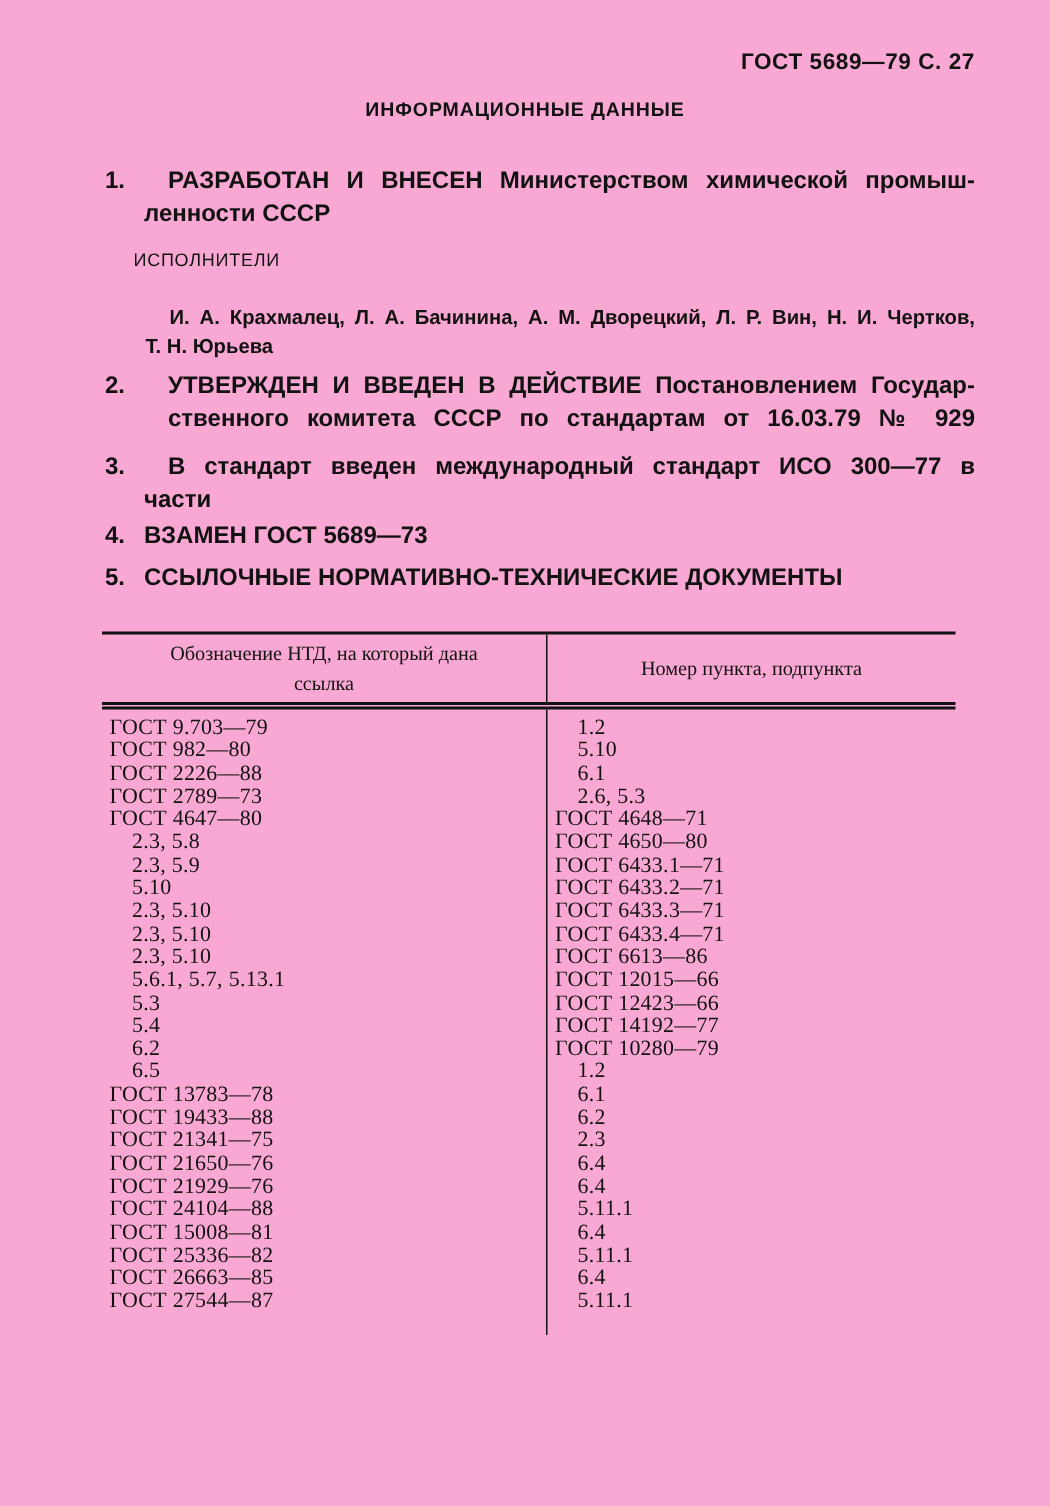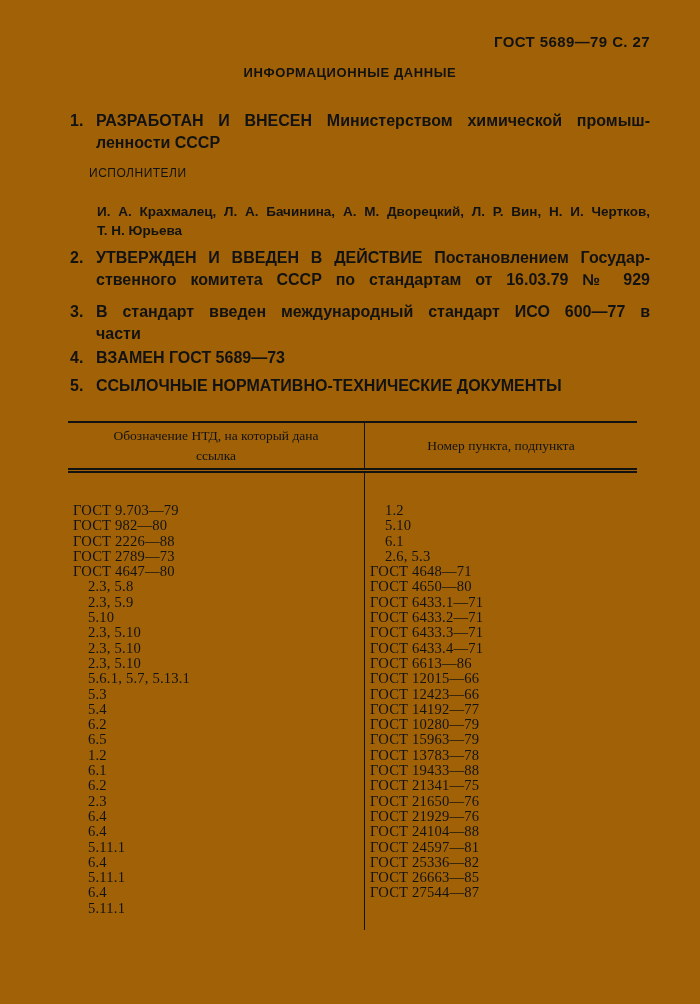--- a/index.html
+++ b/index.html
@@ -1,38 +1,38 @@
 <!DOCTYPE html>
 <html><head>
 <meta charset="utf-8">
 <style>
   html,body{margin:0;padding:0;background:#9a9a9a;}
   .page{
-    position:relative;width:700px;height:1004px;background:#a16207;
+    position:relative;width:700px;height:1004px;background:#f9a8d4;
     color:#121212;margin:0 auto;overflow:hidden;
     font-family:"Liberation Sans",sans-serif;
   }
   
   .doc-head{
     position:absolute;top:33px;right:50px;
     font-weight:700;font-size:15px;letter-spacing:.4px;white-space:nowrap;
   }
   .doc-title{
     position:absolute;top:65px;left:0;width:100%;text-align:center;
     font-weight:700;font-size:13px;letter-spacing:.6px;
   }
   
   .sec{
     position:absolute;left:70px;right:50px;display:flex;
     font-weight:700;font-size:16px;line-height:21.5px;
   }
   .sec .num{flex:none;width:26px;}
   .sec .body{flex:1;}
   .line{display:block;}
-  .just{text-align:justify;text-align-last:justify;}
+  .just{text-align:justify;text-align-last:justify;margin-left:16px;}
   .subhead{
     position:absolute;left:89px;
     font-weight:400;font-size:12px;letter-spacing:.5px;
   }
   .execs{
     position:absolute;left:97px;right:50px;
     font-weight:700;font-size:13.5px;line-height:19px;
   }
   
   .tbl{
@@ -42,21 +42,21 @@
   .tbl-head{
     display:flex;border-top:2px solid #121212;border-bottom:5px double #121212;
   }
   .th{
     display:flex;align-items:center;justify-content:center;
     text-align:center;font-size:13.5px;line-height:1.45;height:45px;
     box-sizing:border-box;
   }
   .th1{width:297px;border-right:1px solid #121212;padding:14px 38px;}
   .th2{flex:1;padding:0 20px;}
-  .tbl-body{position:relative;padding:30px 0 14px;font-family:Liberation Serif, serif;}
+  .tbl-body{position:relative;padding:5px 0 14px;font-family:Liberation Serif, serif;}
   .vline{position:absolute;left:296px;top:0;bottom:0;width:1px;background:#121212;}
   .grid{
     display:grid;grid-template-columns:297px 1fr;
     font-size:14.6px;line-height:15.3px;letter-spacing:.2px;
   }
   .cell-ntd{padding-left:5px;white-space:nowrap;}
   .cell-p{padding-left:20px;white-space:nowrap;}
 </style>
 </head>
 <body>
@@ -86,21 +86,21 @@
     <span class="num">2.</span>
     <div class="body">
       <span class="line just">УТВЕРЖДЕН И ВВЕДЕН В ДЕЙСТВИЕ Постановлением Государ-</span>
       <span class="line just">ственного комитета СССР по стандартам от 16.03.79 № 929</span>
     </div>
   </div>
 
   <div class="sec" style="top:301px;">
     <span class="num">3.</span>
     <div class="body">
-      <span class="line just">В стандарт введен международный стандарт  ИСО 600—77 в</span>
+      <span class="line just">В стандарт введен международный стандарт  ИСО 300—77 в</span>
       <span class="line">части</span>
     </div>
   </div>
 
   <div class="sec" style="top:347px;">
     <span class="num">4.</span>
     <div class="body">
       <span class="line">ВЗАМЕН ГОСТ 5689—73</span>
     </div>
   </div>
@@ -161,42 +161,41 @@
 
           <div class="cell-ntd">ГОСТ 12423—66</div>
           <div class="cell-p">5.4</div>
 
           <div class="cell-ntd">ГОСТ 14192—77</div>
           <div class="cell-p">6.2</div>
 
           <div class="cell-ntd">ГОСТ 10280—79</div>
           <div class="cell-p">6.5</div>
 
-          <div class="cell-ntd">ГОСТ 15963—79</div>
           <div class="cell-p">1.2</div>
 
           <div class="cell-ntd">ГОСТ 13783—78</div>
           <div class="cell-p">6.1</div>
 
           <div class="cell-ntd">ГОСТ 19433—88</div>
           <div class="cell-p">6.2</div>
 
           <div class="cell-ntd">ГОСТ 21341—75</div>
           <div class="cell-p">2.3</div>
 
           <div class="cell-ntd">ГОСТ 21650—76</div>
           <div class="cell-p">6.4</div>
 
           <div class="cell-ntd">ГОСТ 21929—76</div>
           <div class="cell-p">6.4</div>
 
           <div class="cell-ntd">ГОСТ 24104—88</div>
           <div class="cell-p">5.11.1</div>
 
-          <div class="cell-ntd">ГОСТ 24597—81</div>
+          <div class="cell-ntd">ГОСТ 15008—81</div>
           <div class="cell-p">6.4</div>
 
           <div class="cell-ntd">ГОСТ 25336—82</div>
           <div class="cell-p">5.11.1</div>
 
           <div class="cell-ntd">ГОСТ 26663—85</div>
           <div class="cell-p">6.4</div>
 
           <div class="cell-ntd">ГОСТ 27544—87</div>
           <div class="cell-p">5.11.1</div>

